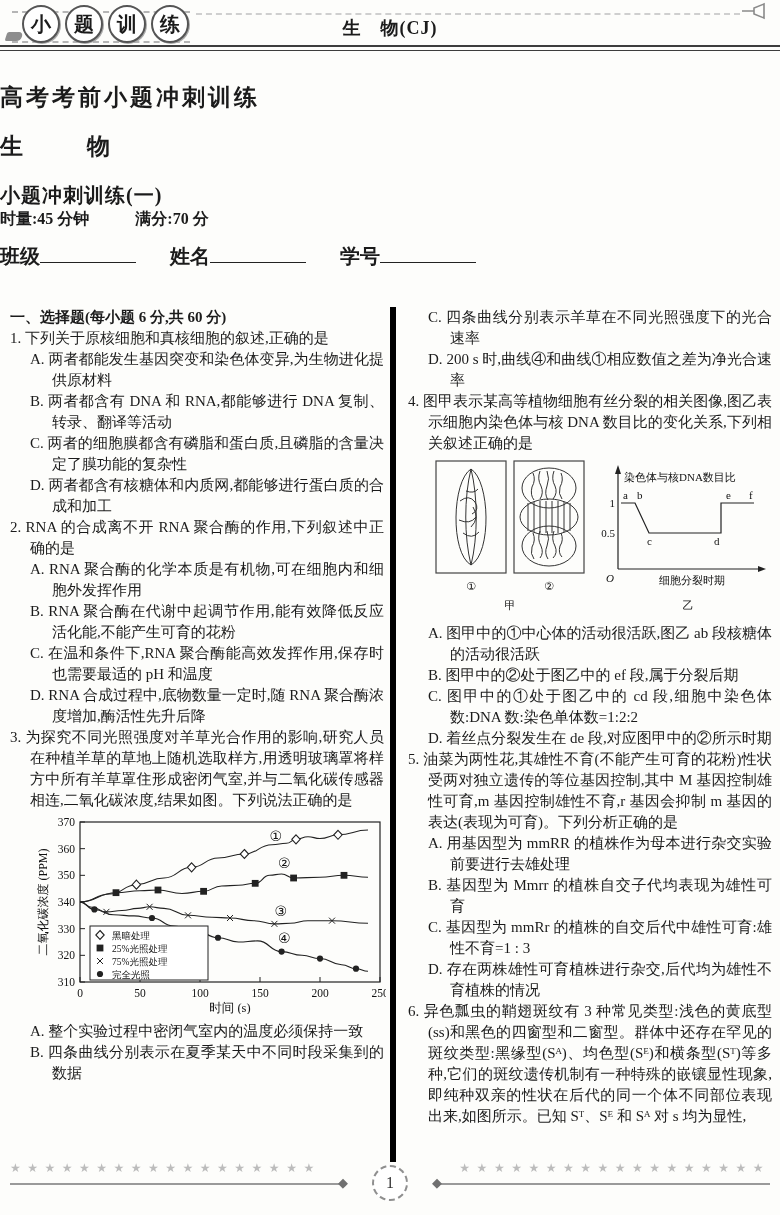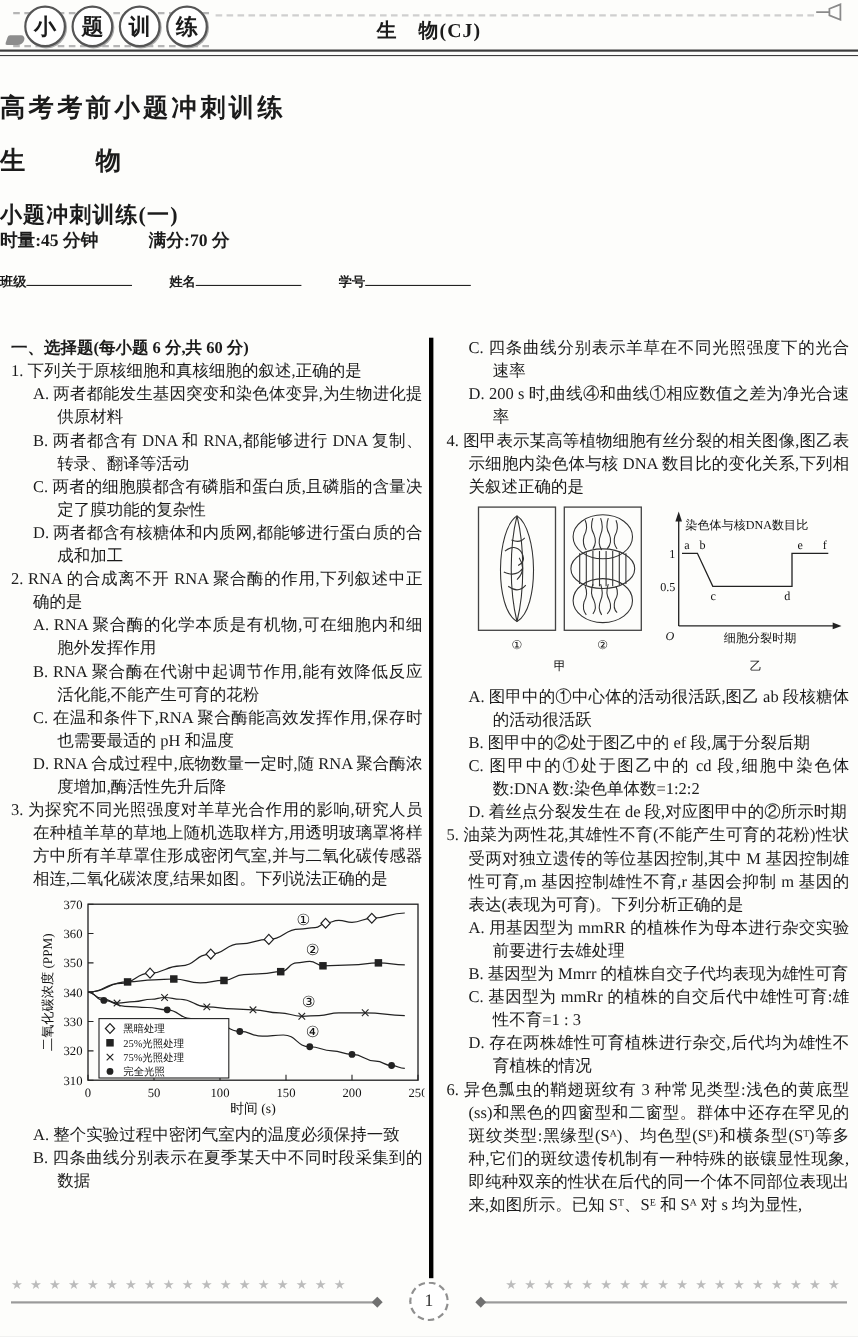--- a/index.html
+++ b/index.html
@@ -22,29 +22,29 @@
   .top-rule{position:absolute;top:45px;left:0;right:0;height:3px;
             border-top:2px solid #3d3d3d;border-bottom:1px solid #3d3d3d;}
 
   
   .tblock{position:absolute;top:58px;left:0;right:0;text-align:left;}
   .t1{margin-top:24px;font-size:23px;font-weight:bold;letter-spacing:3px;}
   .t2{margin-top:18px;font-size:23px;font-weight:bold;letter-spacing:6px;}
   .t3{margin-top:20px;font-size:20px;font-weight:bold;letter-spacing:1px;}
   .meta{font-size:16px;font-weight:bold;}
   .meta-gap{display:inline-block;width:46px;}
-  .fields{margin-top:13px;font-size:12px;font-weight:bold;}
+  .fields{margin-top:13px;font-size:20px;font-weight:bold;}
   .blank{display:inline-block;width:96px;height:16px;border-bottom:1.5px solid #222;}
   .field-gap{display:inline-block;width:34px;}
 
   
   .columns{position:absolute;top:307px;left:10px;right:8px;display:flex;}
   .col{width:374px;font-size:15px;line-height:21px;text-align:justify;}
   .col-left{padding-right:6px;}
-  .col-right{padding-left:12px;border-left:4px solid #000000;min-height:855px;}
+  .col-right{padding-left:12px;border-left:6px solid #000000;min-height:855px;}
   .sec{font-weight:bold;}
   .q{padding-left:20px;}
   .stem{text-indent:-20px;}
   .opt{padding-left:22px;text-indent:-22px;}
 
   .chart-wrap{width:352px;margin:3px 0 1px 4px;}
   .fig4-wrap{width:336px;margin:3px auto 2px;}
   .fbox{fill:none;stroke:#444;stroke-width:1.2;}
   .fln{fill:none;stroke:#333;stroke-width:1;}
   .ftx{font-size:11px;fill:#111;}

